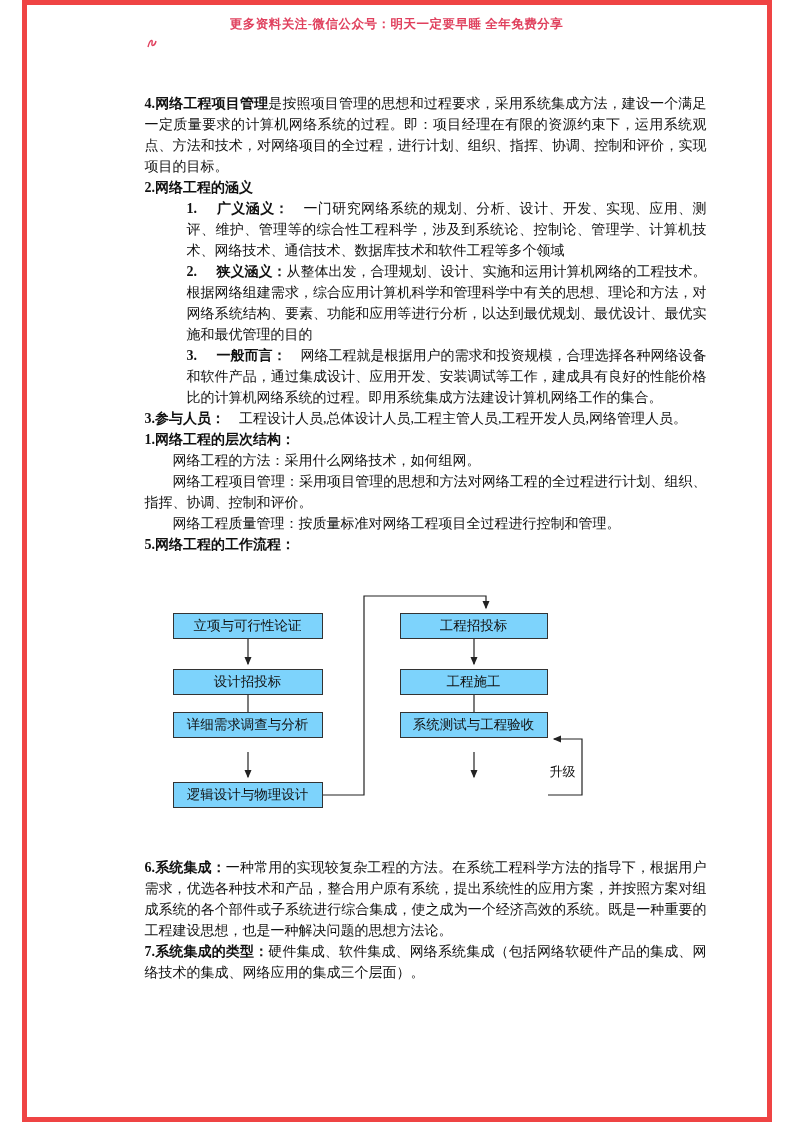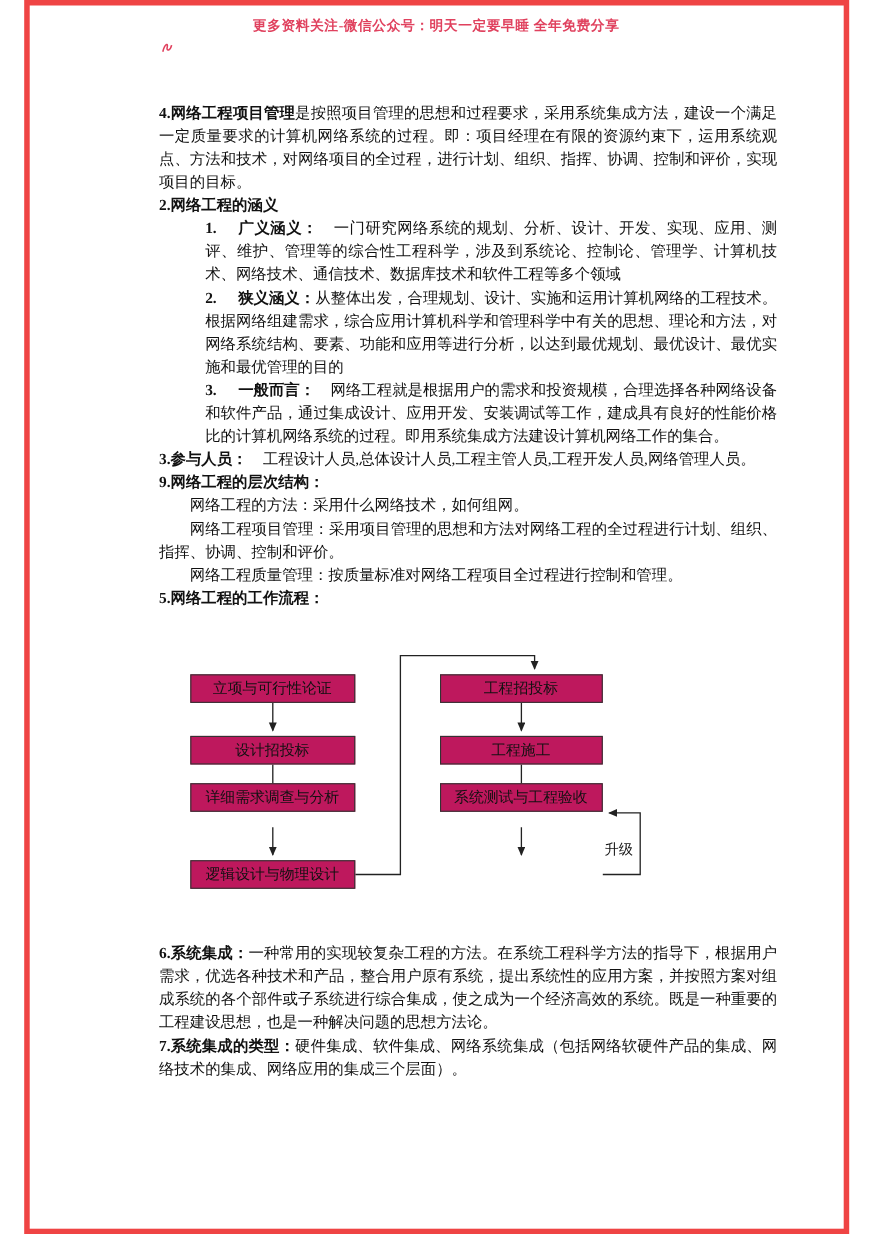--- a/index.html
+++ b/index.html
@@ -45,21 +45,21 @@
   .flowchart {
     position:relative;
     height:270px;
     margin:8px 0 24px 0;
   }
   .fc-arrows { position:absolute; top:0; left:0; }
   .fc-box {
     position:absolute;
     height:26px;
     border:1px solid #333;
-    background:#be185d;
+    background:#7dd3fc;
     display:flex; align-items:center; justify-content:center;
     font-size:13.5px;
     white-space:nowrap;
   }
   .fc-left  { left:28px;  width:150px; }
   .fc-right { left:255px; width:148px; }
   .r1 { top:50px; } .r2 { top:106px; } .r3 { top:149px; } .r4 { top:219px;justify-content:center; }
   .fc-loop-label {
     position:absolute; left:405px; top:200px;
     font-size:13px;
@@ -91,21 +91,21 @@
       <div class="li">
         <span class="num">2.</span><b>狭义涵义：</b><span>从整体出发，合理规划、设计、实施和运用计算机网络的工程技术。根据网络组建需求，综合应用计算机科学和管理科学中有关的思想、理论和方法，对网络系统结构、要素、功能和应用等进行分析，以达到最优规划、最优设计、最优实施和最优管理的目的</span>
       </div>
       <div class="li">
         <span class="num">3.</span><b>一般而言：</b><span>　网络工程就是根据用户的需求和投资规模，合理选择各种网络设备和软件产品，通过集成设计、应用开发、安装调试等工作，建成具有良好的性能价格比的计算机网络系统的过程。即用系统集成方法建设计算机网络工作的集合。</span>
       </div>
     </div>
 
     <p class="para"><b>3.参与人员：</b><span>　工程设计人员,总体设计人员,工程主管人员,工程开发人员,网络管理人员。</span></p>
 
-    <p class="para"><b>9.网络工程的层次结构：</b></p>
+    <p class="para"><b>1.网络工程的层次结构：</b></p>
     <p class="para indent">网络工程的方法：采用什么网络技术，如何组网。</p>
     <p class="para indent">网络工程项目管理：采用项目管理的思想和方法对网络工程的全过程进行计划、组织、指挥、协调、控制和评价。</p>
     <p class="para indent">网络工程质量管理：按质量标准对网络工程项目全过程进行控制和管理。</p>
 
     <p class="para"><b>5.网络工程的工作流程：</b></p>
 
     <div class="flowchart">
       <svg class="fc-arrows" width="562" height="270" viewBox="0 0 562 270">
         <defs>
           <marker id="ah" markerWidth="8" markerHeight="8" refX="6" refY="3" orient="auto">

